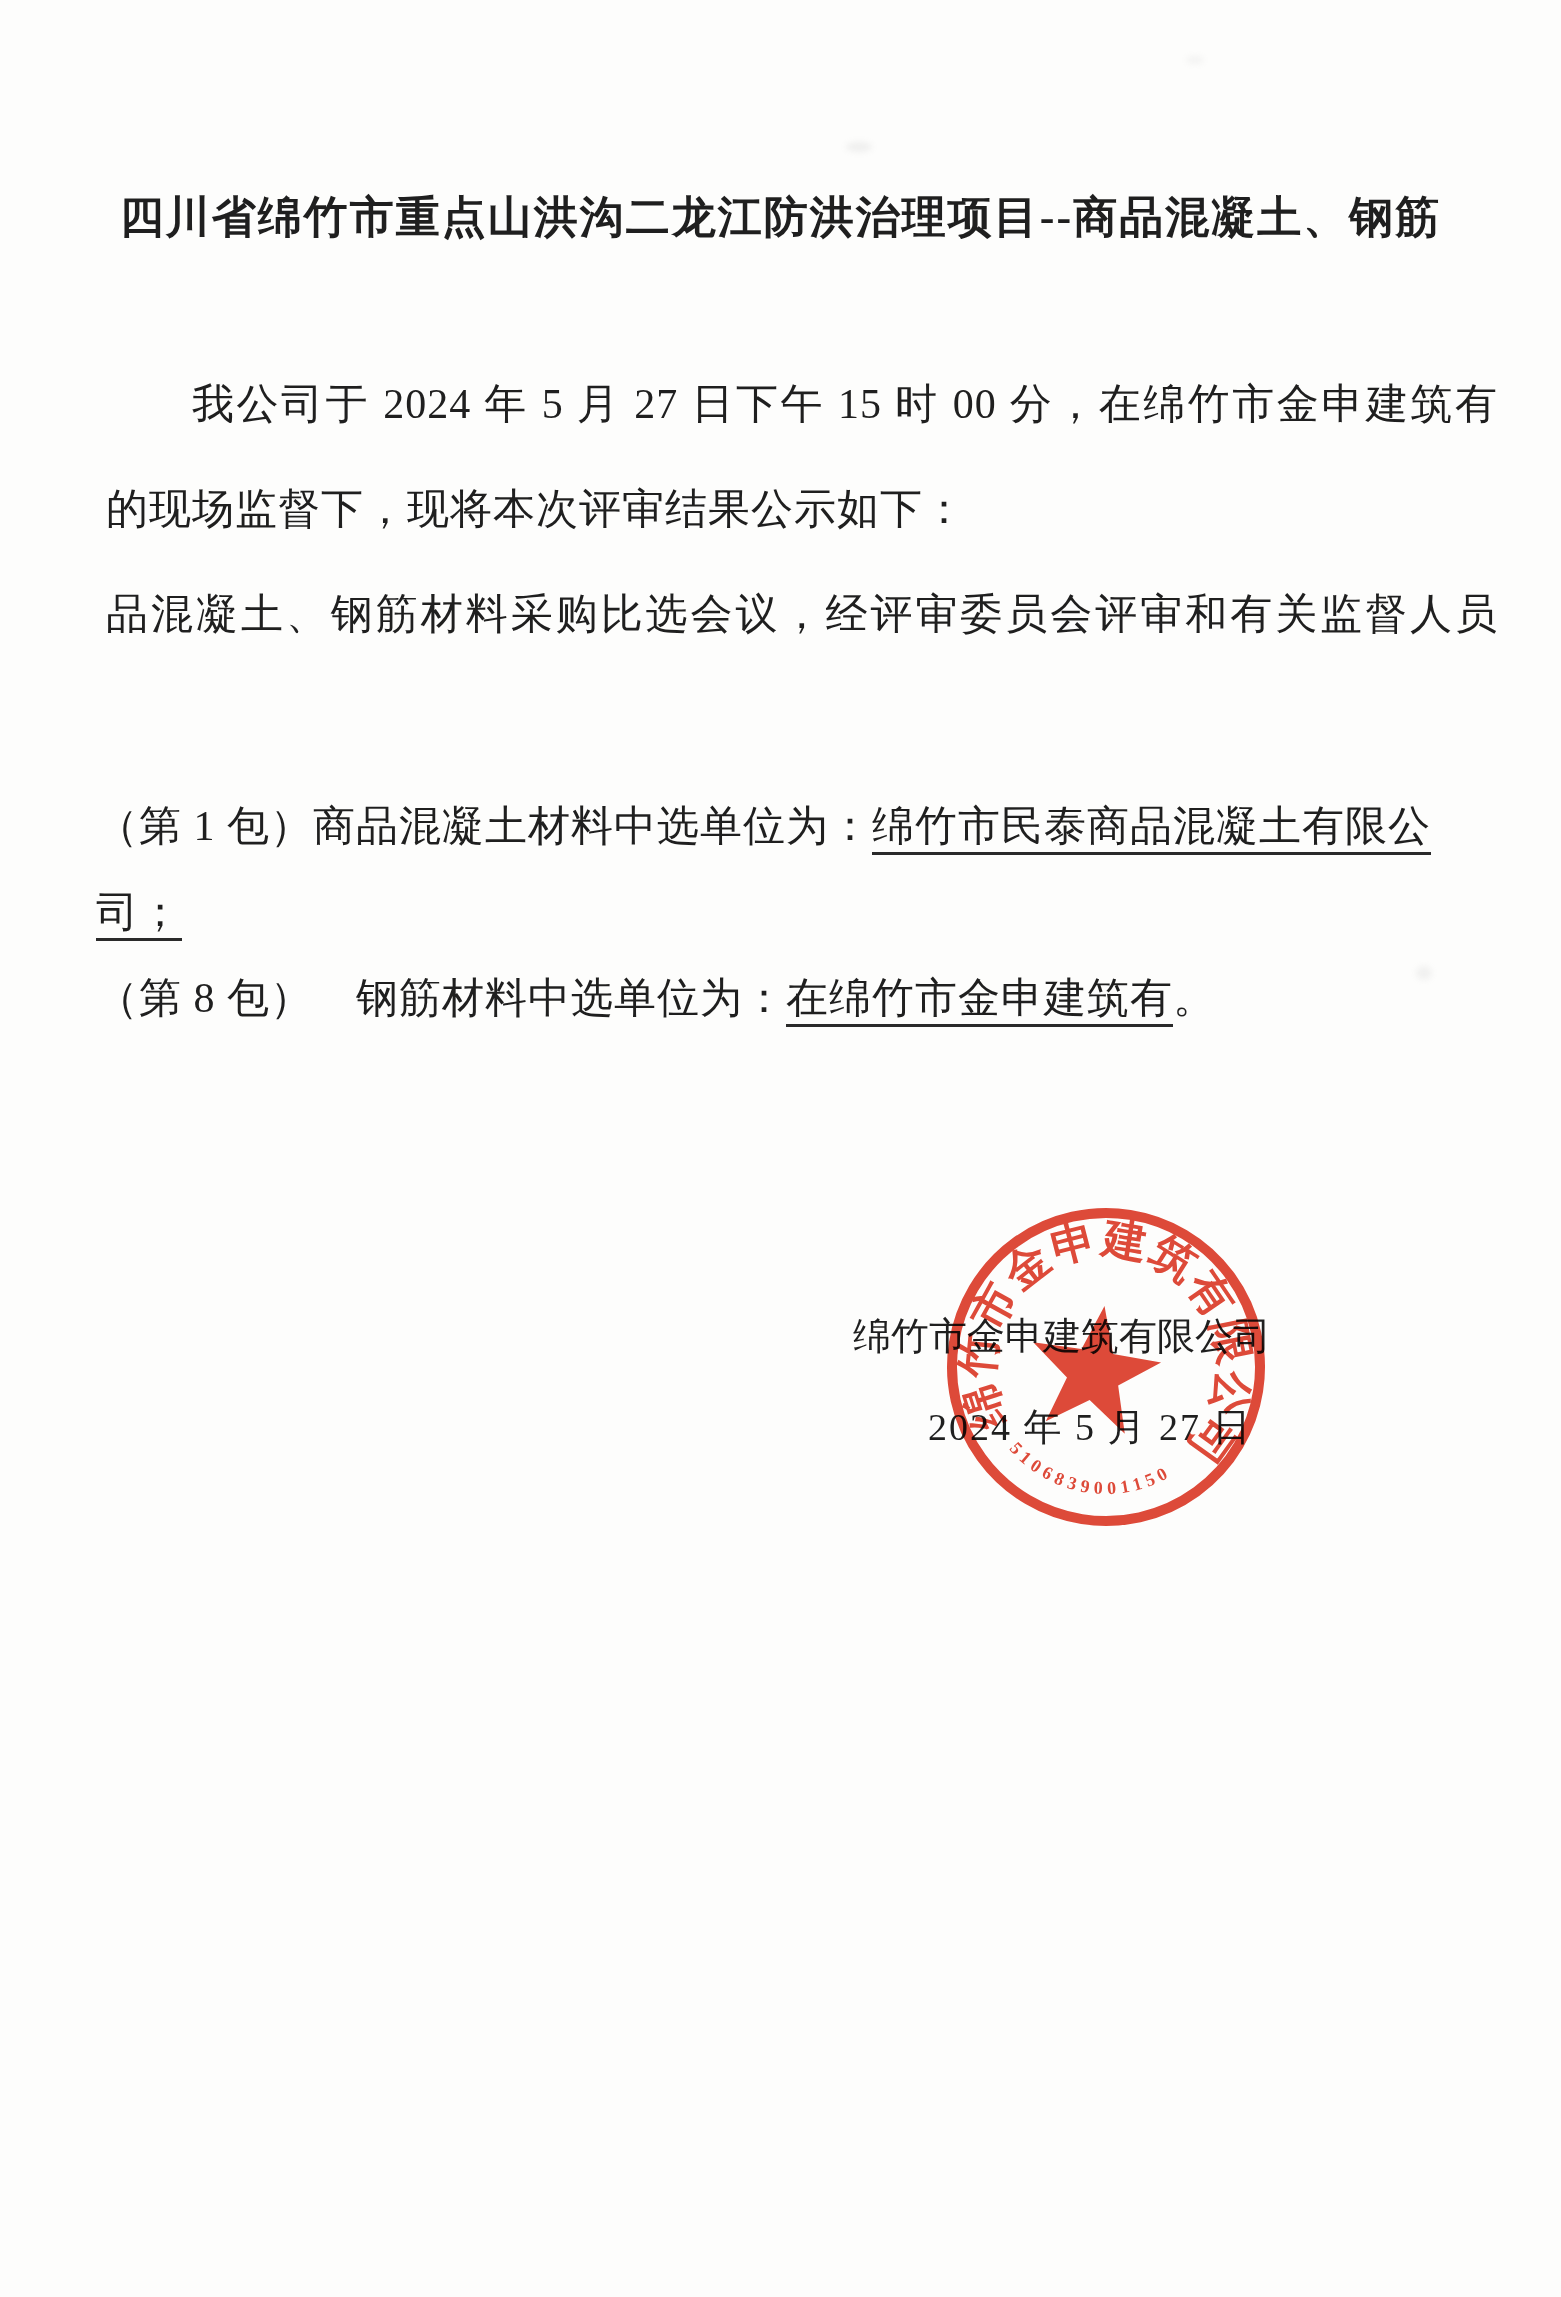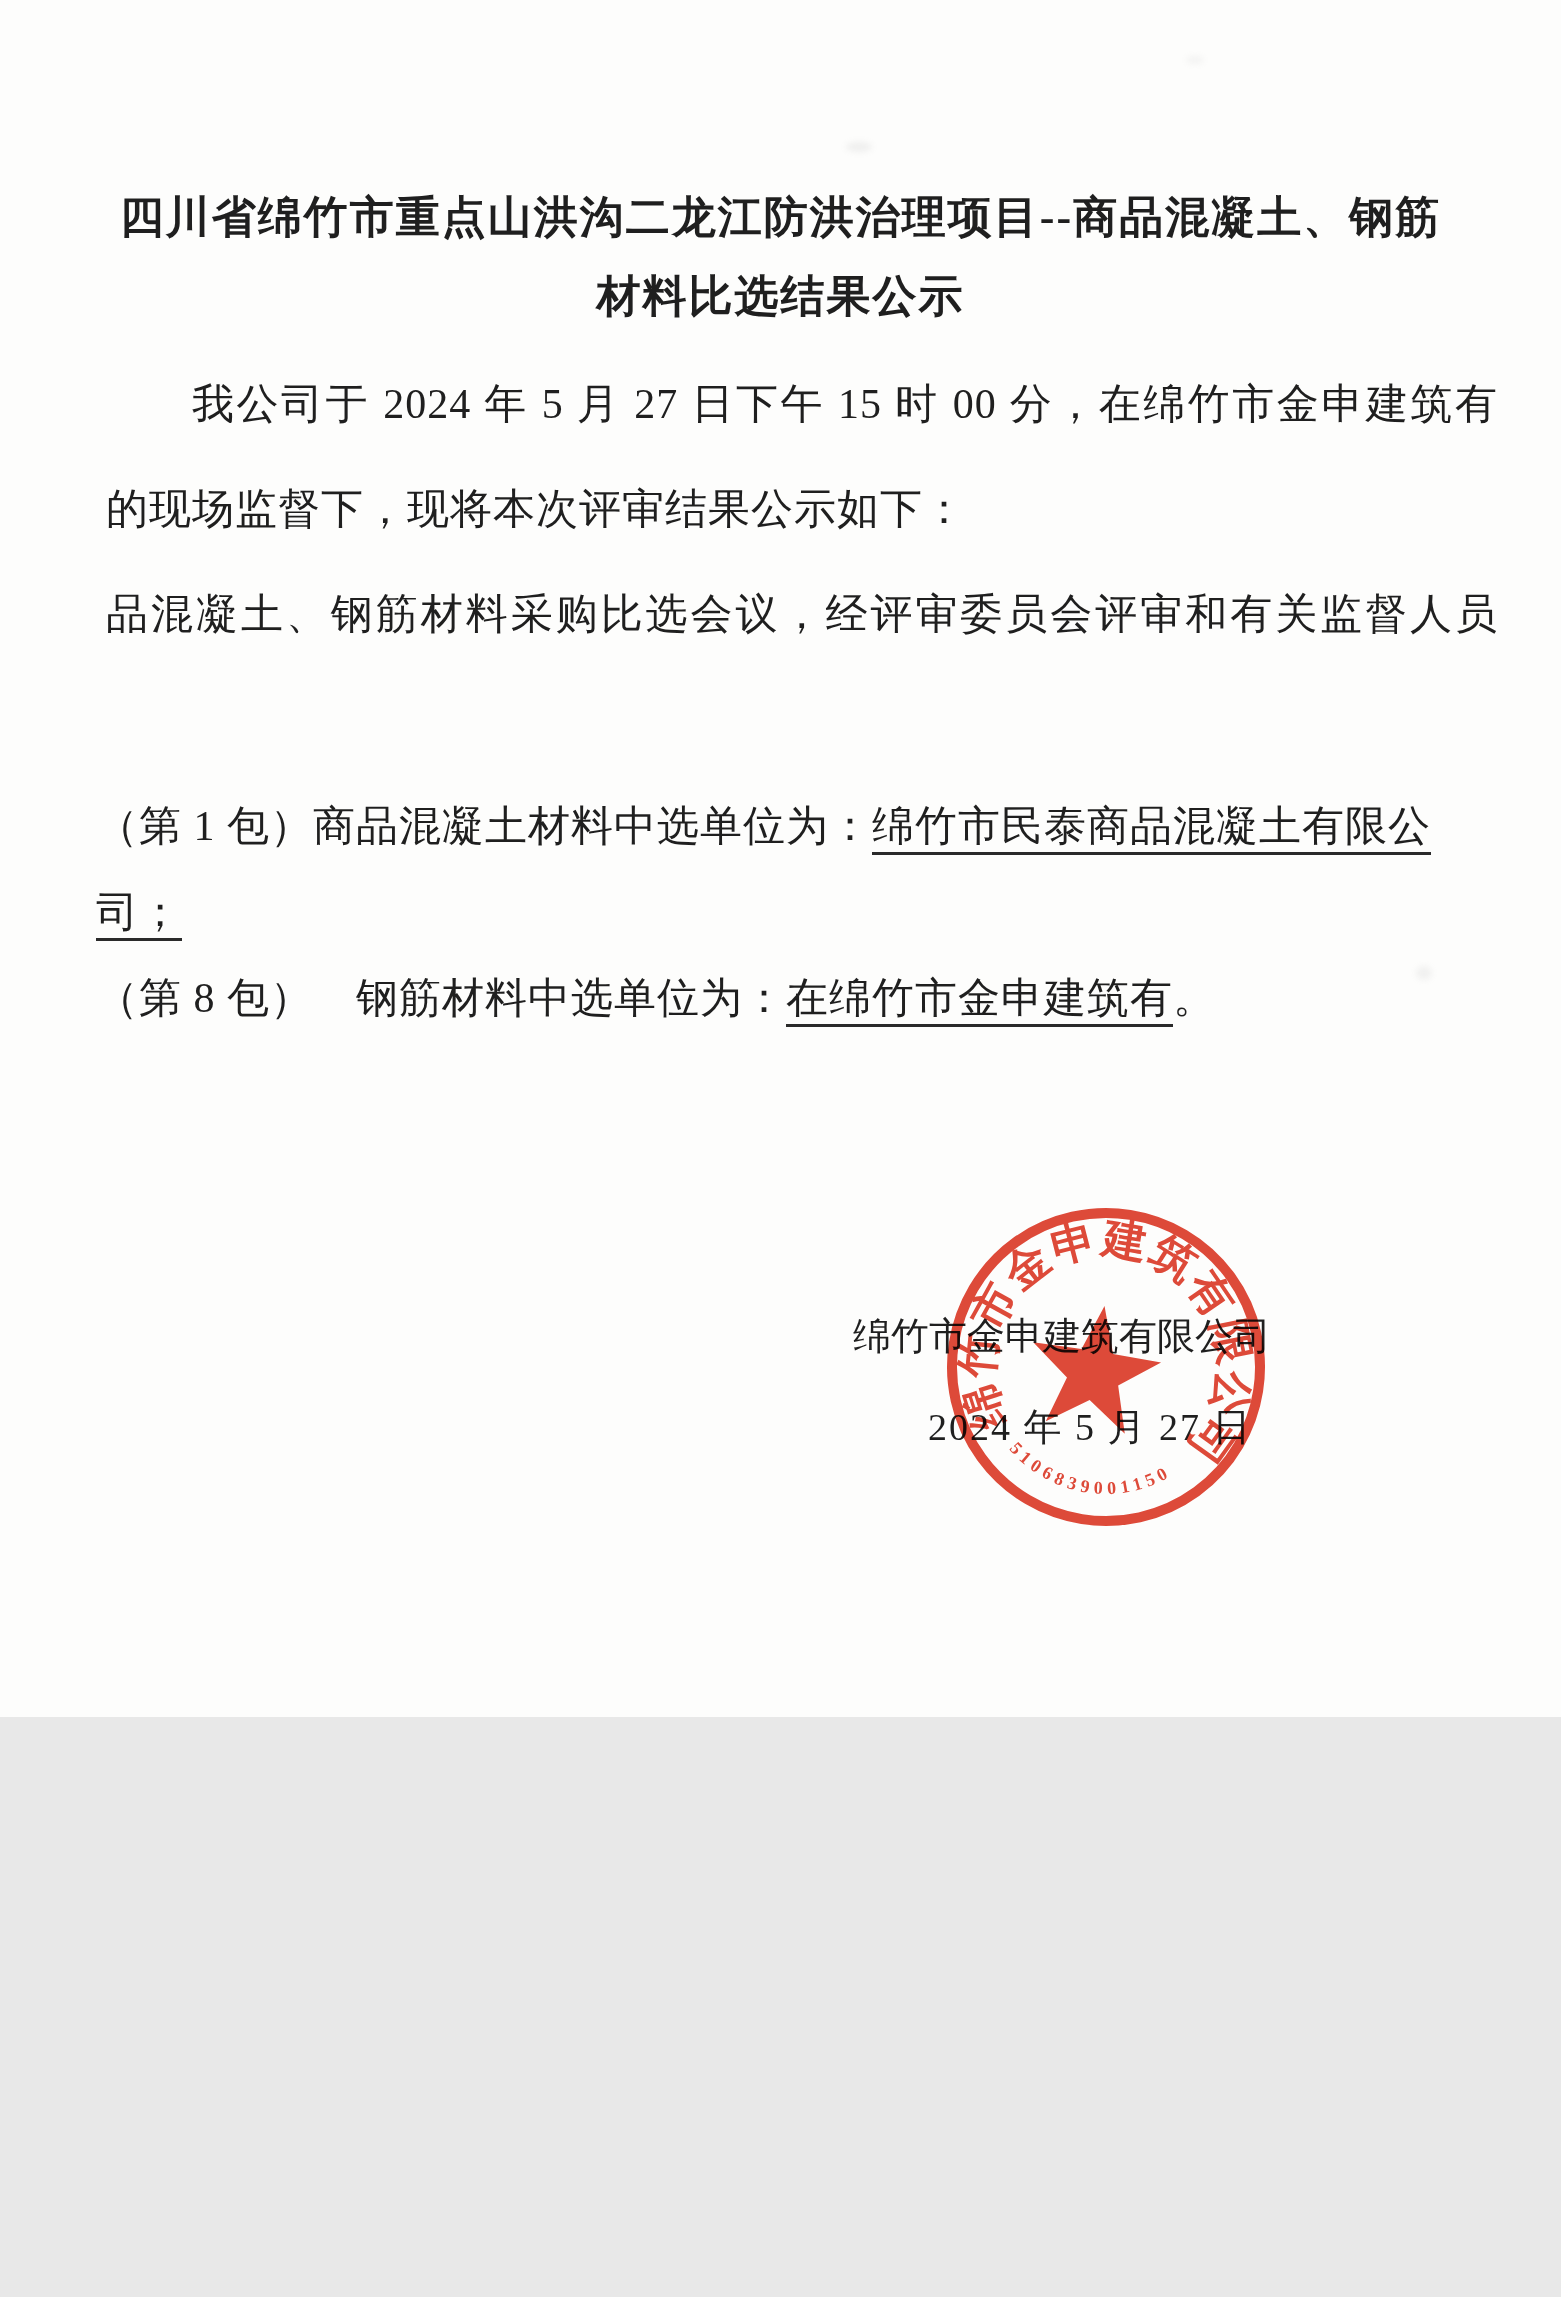--- a/index.html
+++ b/index.html
@@ -1,18 +1,18 @@
 <!DOCTYPE html>
 <html><head>
 <meta charset="utf-8">
 <style>
   html,body{margin:0;padding:0;background:#e8e8e8;}
   .page{
     position:relative;
-    width:1561px;height:1717px;
+    width:1561px;height:2297px;
     background:#fdfdfc;
     overflow:hidden;
     font-family:"Liberation Serif","DejaVu Serif",serif;
     color:#1f1f1f;
   }
   
   .title-block{
     position:absolute;top:178px;left:70px;right:70px;
     text-align:center;
     font-family:"Liberation Serif","DejaVu Serif",serif;
@@ -78,21 +78,20 @@
 <body>
 
 <div class="page">
 
   <div class="smudge s1"></div>
   <div class="smudge s2"></div>
   <div class="smudge s3"></div>
 
   <div class="title-block">
     <div>四川省绵竹市重点山洪沟二龙江防洪治理项目--商品混凝土、钢筋</div>
-    <div>材料比选结果公示</div>
   </div>
 
   <div class="para">
     <div class="pline first">我公司于 2024 年 5 月 27 日下午 15 时 00 分，在绵竹市金申建筑有</div>
     <div class="pline last">的现场监督下，现将本次评审结果公示如下：</div>
     <div class="pline">品混凝土、钢筋材料采购比选会议，经评审委员会评审和有关监督人员</div>
   </div>
 
   <div class="pkgs">
     <div class="pkg-line"><span>（第 1 包）商品混凝土材料中选单位为：</span><span class="uline">绵竹市民泰商品混凝土有限公司；</span><span></span></div>

